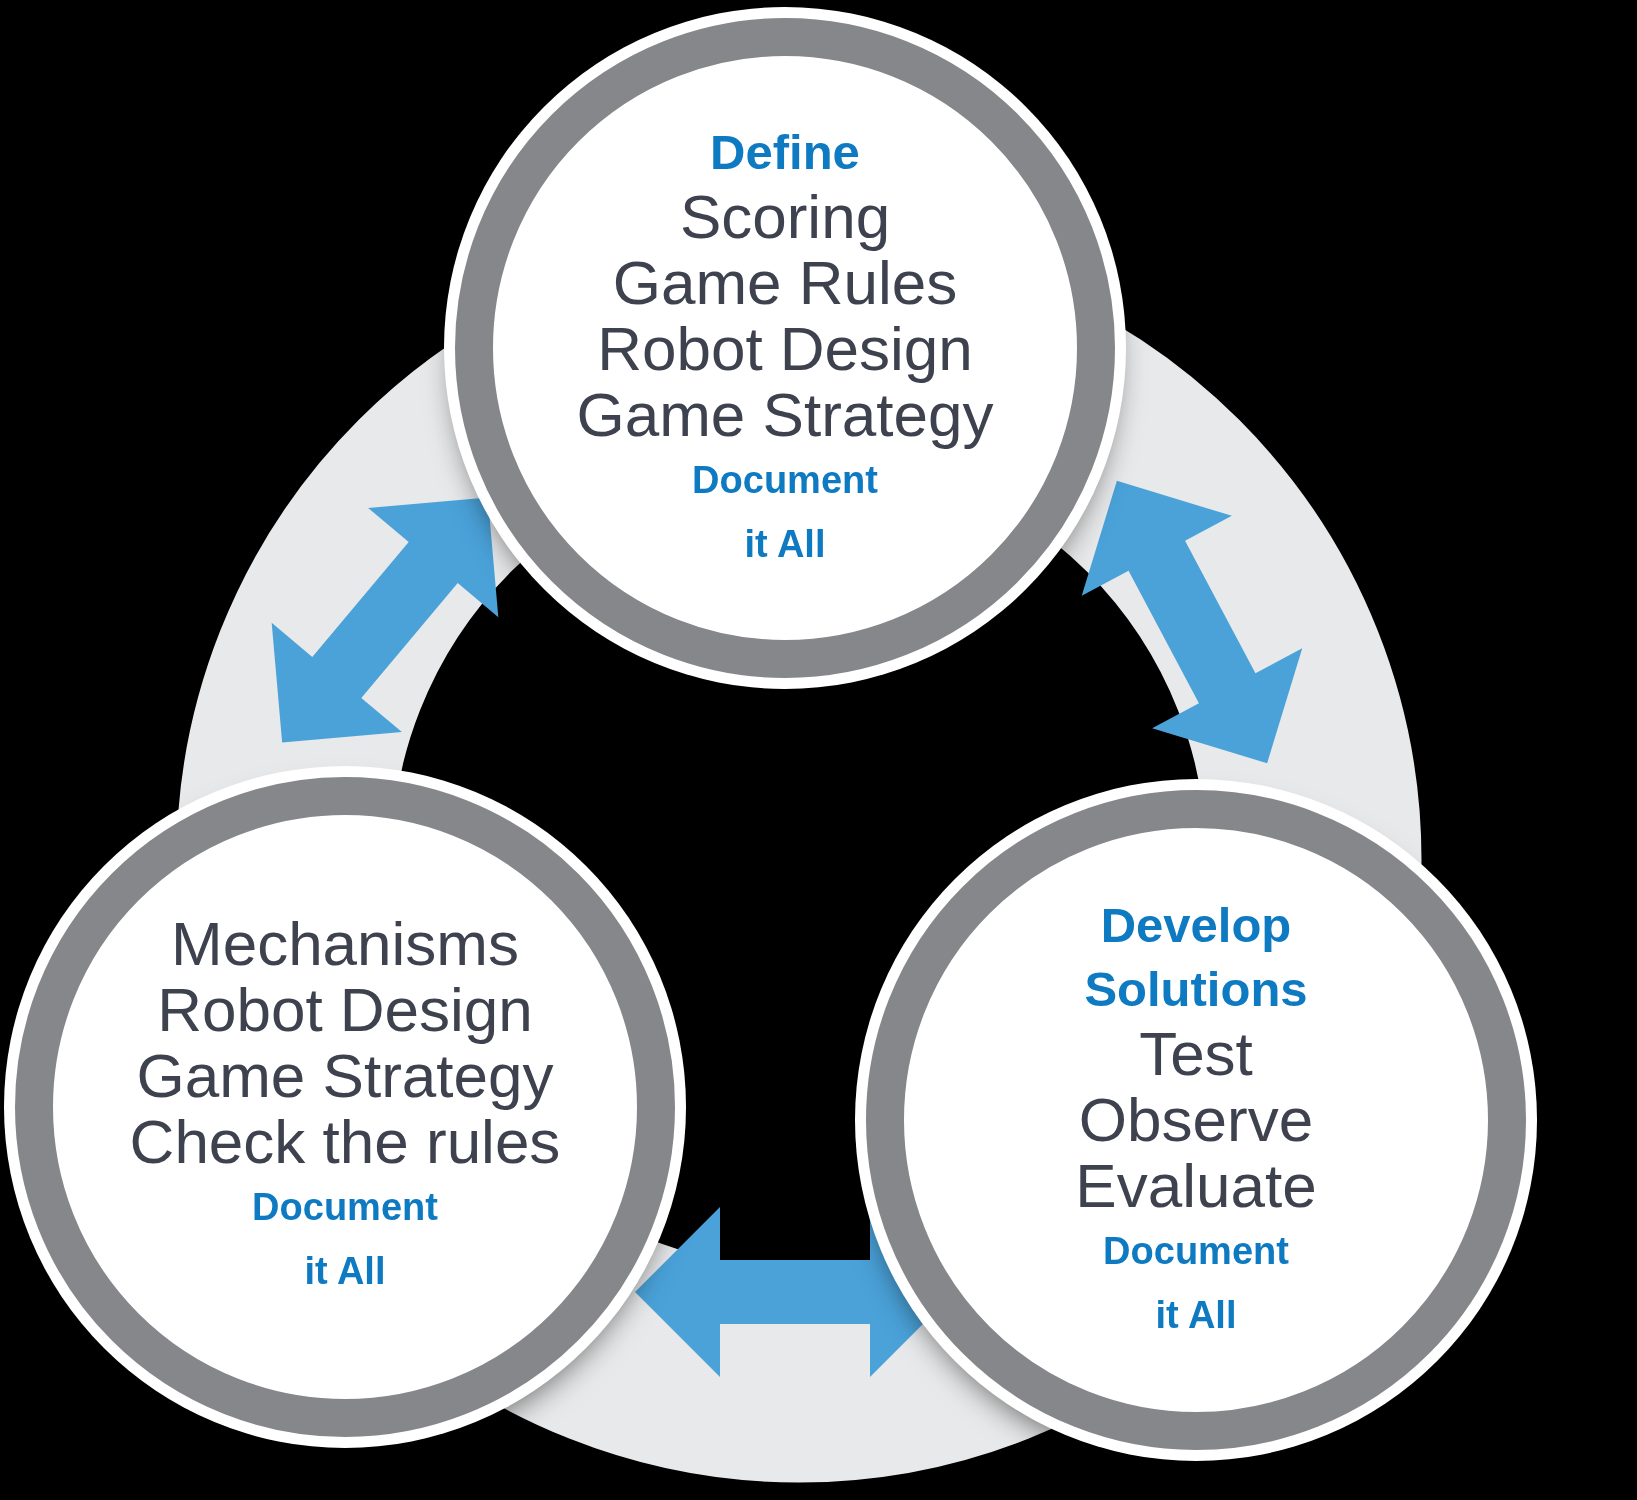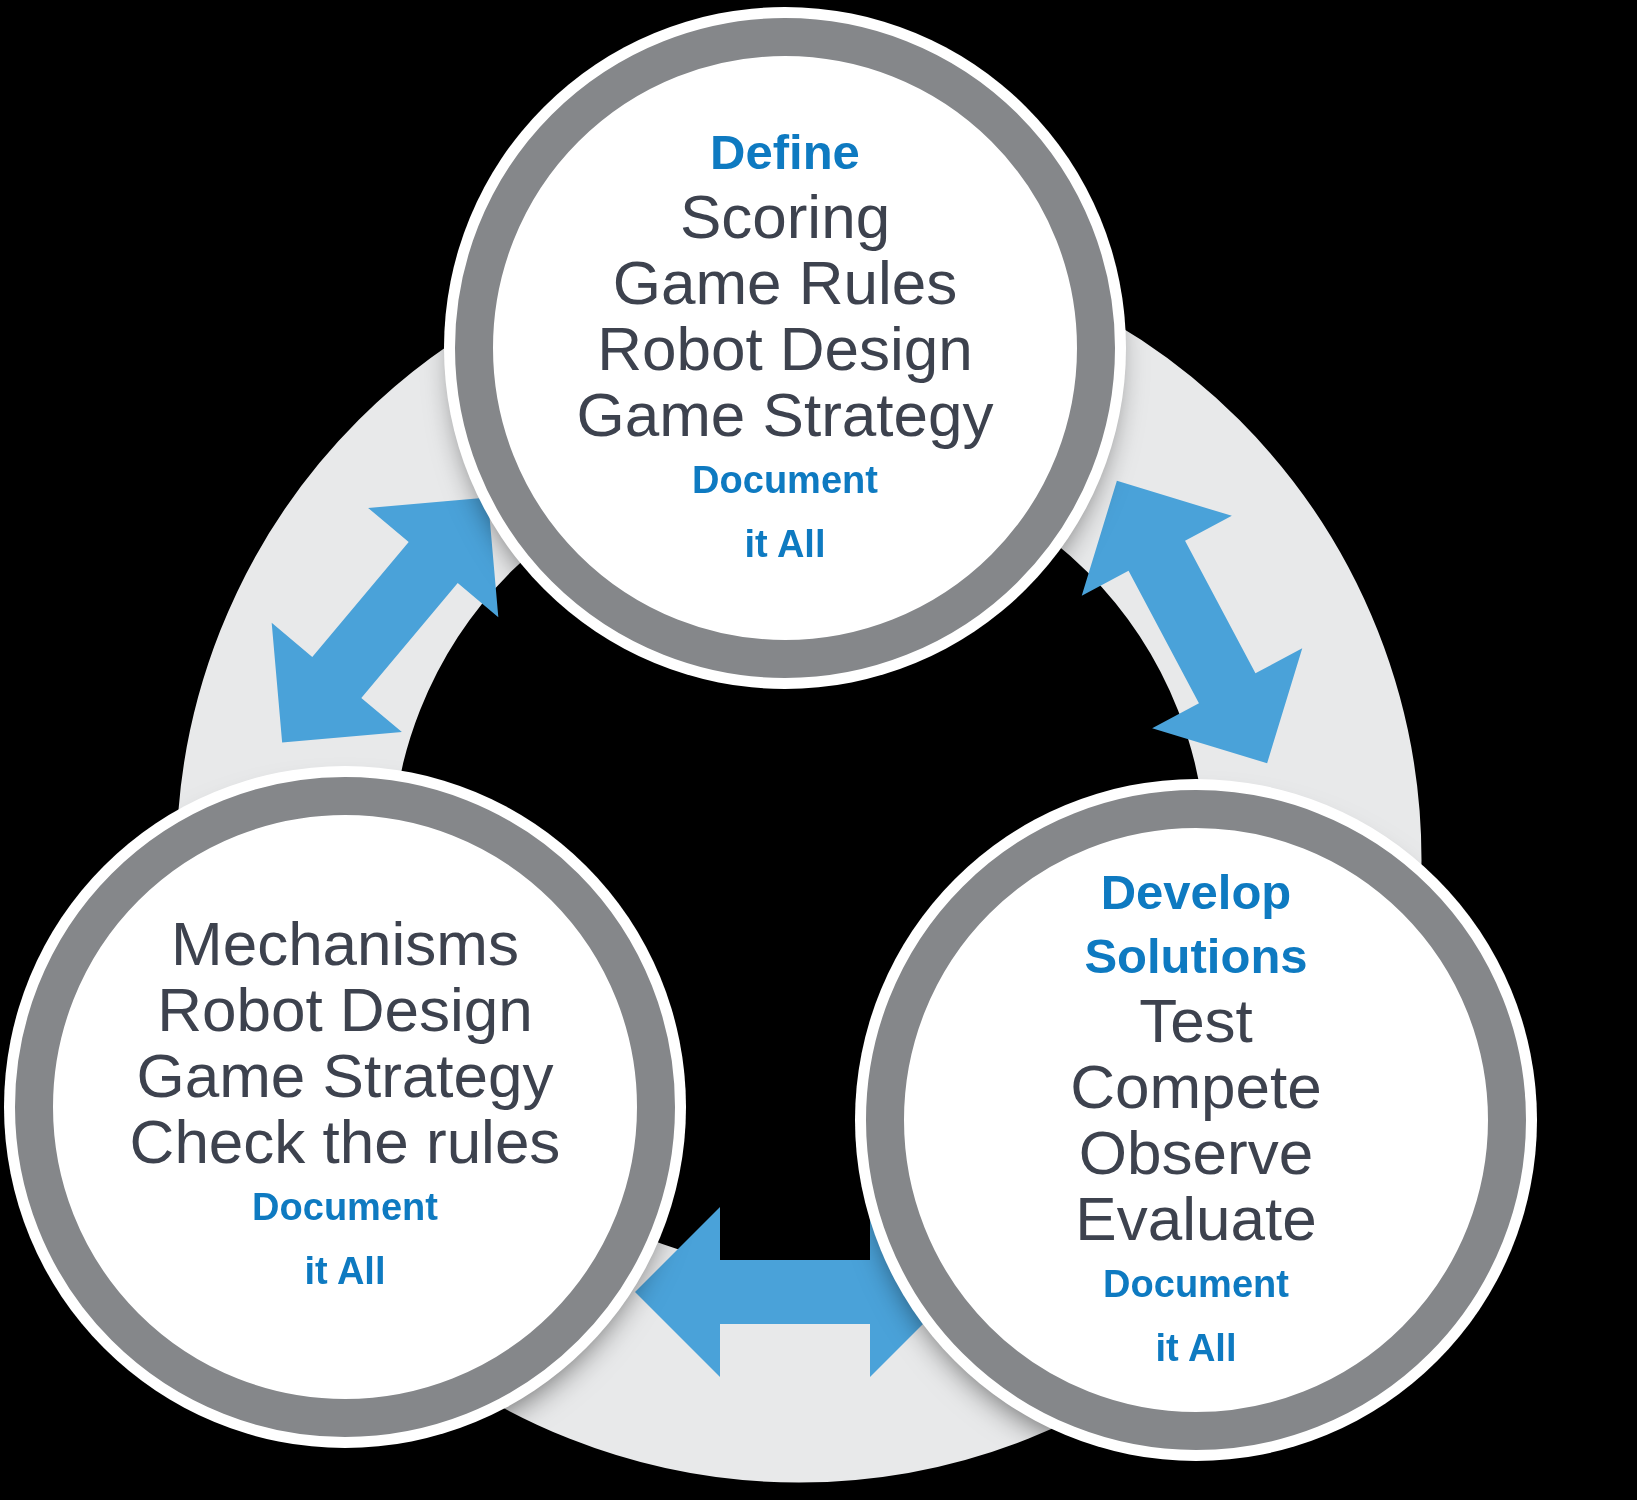--- a/index.html
+++ b/index.html
@@ -92,21 +92,20 @@
       <div class="item">Check the rules</div>
       <div class="footer-line">Document</div>
       <div class="footer-line">it All</div>
     </div>
   </div>
 
   <div class="node node-develop">
     <div class="content">
       <div class="title">Develop Solutions</div>
       <div class="item">Test</div>
-      <div class="item">Compete</div>
       <div class="item">Observe</div>
       <div class="item">Evaluate</div>
       <div class="footer-line">Document</div>
       <div class="footer-line">it All</div>
     </div>
   </div>
 
 </div>
 
 </body></html>

